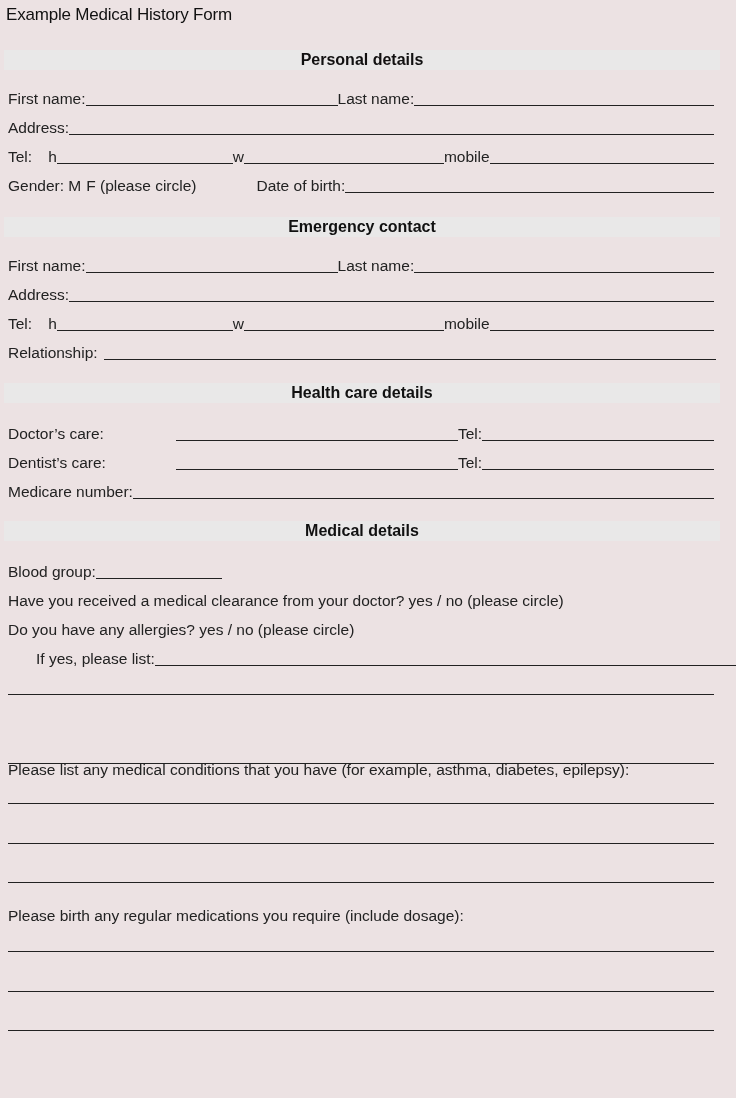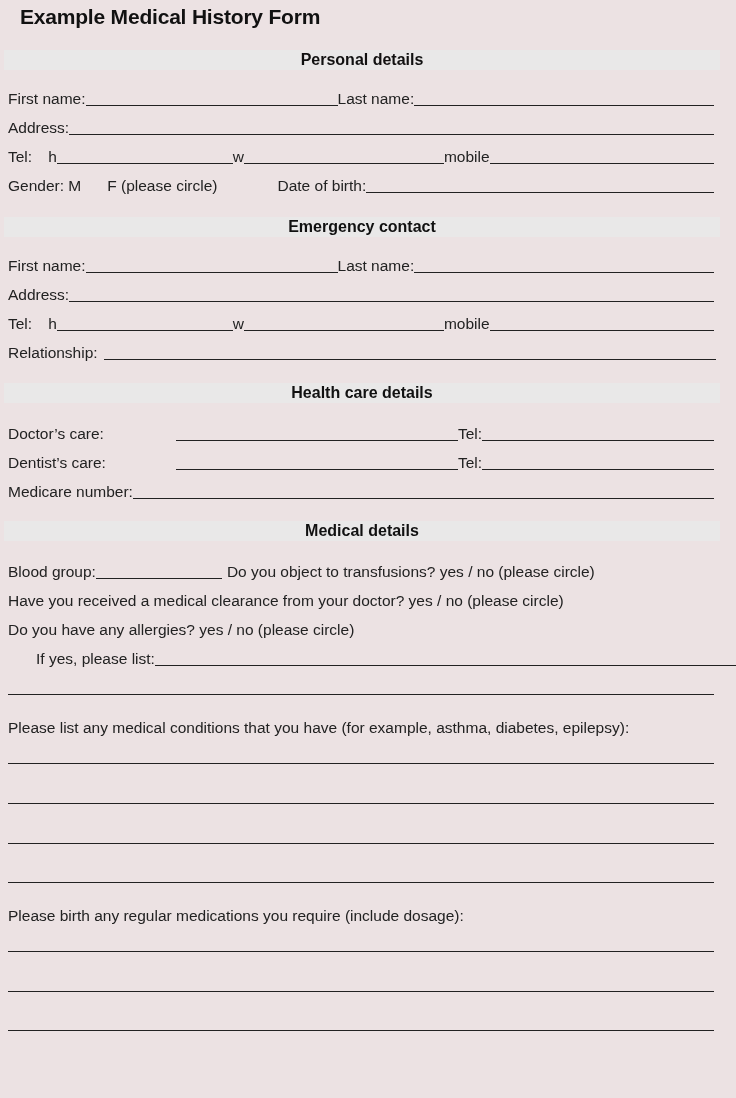--- a/index.html
+++ b/index.html
@@ -5,22 +5,22 @@
   html, body { margin: 0; padding: 0; }
   body {
     width: 736px; height: 1098px;
     background: #ece2e3;
     font-family: "Liberation Sans", sans-serif;
     color: #1c1c1c;
     position: relative;
     overflow: hidden;
   }
   .title {
-    position: absolute; left: 20px; top: 5px;
-    font-size: 21px; font-weight: bold; color: #111;
+    position: absolute; left: 6px; top: 5px;
+    font-size: 17px; font-weight: normal; color: #111;
     letter-spacing: -0.2px;
   }
   .section-bar {
     position: absolute; left: 4px; width: 716px; height: 20px;
     background: #e9e8e8;
     display: flex; align-items: center; justify-content: center;
     font-size: 16px; font-weight: bold; color: #111;
   }
   .row {
     position: absolute; left: 8px; width: 706px; height: 20px;
@@ -68,21 +68,21 @@
   <span class="lbl" style="margin-right:16px;">Tel:</span>
   <span class="lbl">h</span>
   <span class="line" style="width:176px;"><input class="fill" style=""></span>
   <span class="lbl">w</span>
   <span class="line" style="width:200px;"><input class="fill" style=""></span>
   <span class="lbl">mobile</span>
   <span class="line flex1"><input class="fill" style=""></span>
 </div>
 
 <div class="row" style="top:175px;">
-  <span class="lbl" style="margin-right:26px;">Gender: M</span>
+  <span class="lbl" style="margin-right:5px;">Gender: M</span>
   <span class="lbl" style="margin-right:60px;">F (please circle)</span>
   <span class="lbl" style="margin-right:0;">Date of birth:</span>
   <span class="line flex1"><input class="fill" style=""></span>
 </div>
 
 <div class="section-bar" style="top:217px;">
   <span>Emergency contact</span>
 </div>
 
 <div class="row" style="top:255px;">
@@ -135,38 +135,37 @@
   <span class="line flex1"><input class="fill" style=""></span>
 </div>
 
 <div class="section-bar" style="top:521px;">
   <span>Medical details</span>
 </div>
 
 <div class="row" style="top:561px;">
   <span class="lbl">Blood group:</span>
   <span class="line" style="width:126px; margin-right:5px;"><input class="fill" style=""></span>
-  <span class="lbl">Do you object to transfusions? yes / no (please circle)</span>
 </div>
 
 <div class="row" style="top:590px;">
   <span class="lbl">Have you received a medical clearance from your doctor? yes / no (please circle)</span>
 </div>
 
 <div class="row" style="top:619px;">
   <span class="lbl">Do you have any allergies? yes / no (please circle)</span>
 </div>
 
 <div class="row" style="top:648px;margin-left:28px;">
   <span class="lbl">If yes, please list:</span>
   <span class="line flex1"><input class="fill" style=""></span>
 </div>
 <div class="blank" style="top:694px;"></div>
 
-<div class="row" style="top:717px;">
+<div class="row" style="top:759px;">
   <span class="lbl">Please list any medical conditions that you have (for example, asthma, diabetes, epilepsy):</span>
 </div>
 <div class="blank" style="top:763px;"></div>
 <div class="blank" style="top:803px;"></div>
 <div class="blank" style="top:843px;"></div>
 <div class="blank" style="top:882px;"></div>
 
 <div class="row" style="top:905px;">
   <span class="lbl">Please birth any regular medications you require (include dosage):</span>
 </div>

